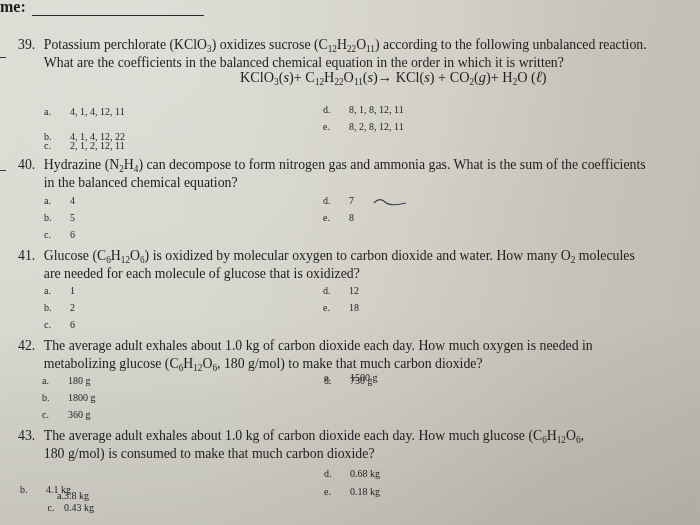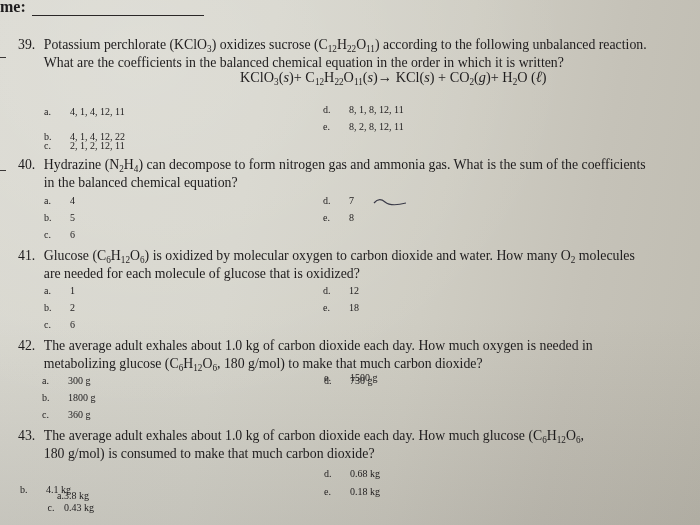--- a/index.html
+++ b/index.html
@@ -79,21 +79,21 @@
 <div class="opt" style="left:44px; top:300px;"><span class="lt">b.</span><span>2</span></div>
 <div class="opt" style="left:44px; top:317px;"><span class="lt">c.</span><span>6</span></div>
 <div class="opt" style="left:323px; top:283px;"><span class="lt">d.</span><span>12</span></div>
 <div class="opt" style="left:323px; top:300px;"><span class="lt">e.</span><span>18</span></div>
 
 <div class="q" style="left:18px; top:336px; width:720px; height:40px;">
   <span class="num">42.</span>
   <span class="text" style="top:0;">The average adult exhales about 1.0 kg of carbon dioxide each day. How much oxygen is needed in</span>
   <span class="text" style="top:18px;"><span>metabolizing glucose (C</span><sub>6</sub><span>H</span><sub>12</sub><span>O</span><sub>6</sub><span>, 180 g/mol) to make that much carbon dioxide?</span></span>
 </div>
-<div class="opt" style="left:42px; top:373px;"><span class="lt">a.</span><span>300 g</span></div>
+<div class="opt" style="left:42px; top:373px;"><span class="lt">a.</span><span>180 g</span></div>
 <div class="opt" style="left:42px; top:390px;"><span class="lt">b.</span><span>1800 g</span></div>
 <div class="opt" style="left:42px; top:407px;"><span class="lt">c.</span><span>360 g</span></div>
 <div class="opt" style="left:324px; top:373px;"><span class="lt">d.</span><span>730 g</span></div>
 <div class="opt" style="left:324px; top:370px;"><span class="lt">e.</span><span>1500 g</span></div>
 
 <div class="q" style="left:18px; top:426px; width:720px; height:40px;">
   <span class="num">43.</span>
   <span class="text" style="top:0;"><span>The average adult exhales about 1.0 kg of carbon dioxide each day. How much glucose (C</span><sub>6</sub><span>H</span><sub>12</sub><span>O</span><sub>6</sub><span>,</span></span>
   <span class="text" style="top:18px;">180 g/mol) is consumed to make that much carbon dioxide?</span>
 </div>

